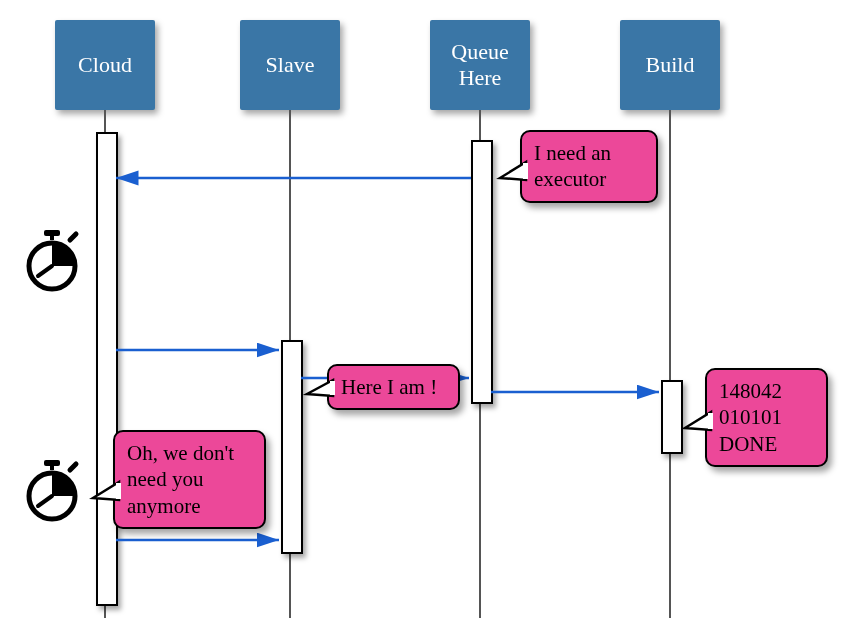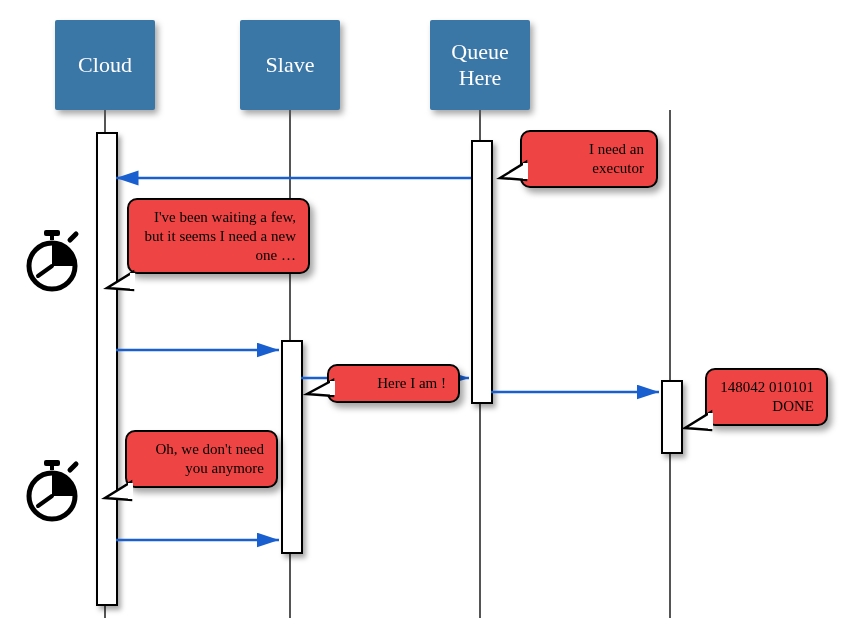--- a/index.html
+++ b/index.html
@@ -6,38 +6,41 @@
   .stage{position:relative;width:694px;height:635px;}
   
   .head{position:absolute;top:20px;width:100px;height:90px;background:#3a76a6;color:#fff;display:flex;align-items:center;justify-content:center;text-align:center;font-size:22px;line-height:1.2;box-shadow:3px 4px 6px rgba(0,0,0,.35);border-radius:2px;}
   
   .life{position:absolute;top:110px;width:2px;height:508px;background:#555;}
   
   .act{position:absolute;width:18px;background:#fff;border:2px solid #000;box-shadow:3px 4px 5px rgba(0,0,0,.35);}
   
   svg.arrows{position:absolute;left:0;top:0;width:850px;height:635px;pointer-events:none;}
   
-  .bubble{position:absolute;background:#ef4444;border:2.5px solid #000;border-radius:10px;padding:8px 12px;font-size:15px;line-height:1.25;text-align:right;box-shadow:4px 5px 6px rgba(0,0,0,.35);}
+  .bubble{position:absolute;background:#ec4899;border:2.5px solid #000;border-radius:10px;padding:8px 12px;font-size:21px;line-height:1.25;text-align:left;box-shadow:4px 5px 6px rgba(0,0,0,.35);}
   .bubble svg.tail{position:absolute;overflow:visible;}
   
   .clock{position:absolute;left:20px;width:64px;height:64px;}
 </style>
 </head>
 <body>
 
 <div class="stage">
 
   <div class="head" style="left:55px">
       <span>Cloud</span>
     </div>
   <div class="head" style="left:240px">
       <span>Slave</span>
     </div>
   <div class="head" style="left:430px">
       <span>Queue Here</span>
+    </div>
+  <div class="head" style="left:620px">
+      <span>Build</span>
     </div>
 
   <div class="life" style="left:104px"></div>
   <div class="life" style="left:289px"></div>
   <div class="life" style="left:479px"></div>
   <div class="life" style="left:669px"></div>
 
   <div class="act" style="left:96px;top:132px;height:470px"></div>
   <div class="act" style="left:281px;top:340px;height:210px"></div>
   <div class="act" style="left:471px;top:140px;height:260px"></div>
@@ -62,37 +65,30 @@
   </svg>
 
   <div class="bubble" style="left:520px;top:130px;width:110px">
     <span>I need an executor</span>
     <svg class="tail" style="left:-22px;top:28px" width="26" height="24">
         <polygon points="26,2 26,20 0,18" fill="#fff" stroke="#000" stroke-width="2.5"></polygon>
         <rect x="23" y="3" width="5" height="16" fill="#fff"></rect>
       </svg>
   </div>
 
-  <div class="bubble" style="left:127px;top:198px;width:155px">
-    <span>I've been waiting a few, but it seems I need a new one …</span>
-    <svg class="tail" style="left:-22px;top:70px" width="26" height="24">
-        <polygon points="26,2 26,20 0,18" fill="#fff" stroke="#000" stroke-width="2.5"></polygon>
-        <rect x="23" y="3" width="5" height="16" fill="#fff"></rect>
-      </svg>
-  </div>
 
   <div class="bubble" style="left:327px;top:364px;width:105px">
     <span>Here I am !</span>
     <svg class="tail" style="left:-22px;top:12px" width="26" height="22">
         <polygon points="26,2 26,18 0,16" fill="#fff" stroke="#000" stroke-width="2.5"></polygon>
         <rect x="23" y="3" width="5" height="14" fill="#fff"></rect>
       </svg>
   </div>
 
-  <div class="bubble" style="left:125px;top:430px;width:125px">
+  <div class="bubble" style="left:113px;top:430px;width:125px">
     <span>Oh, we don't need you anymore</span>
     <svg class="tail" style="left:-22px;top:48px" width="26" height="24">
         <polygon points="26,2 26,20 0,18" fill="#fff" stroke="#000" stroke-width="2.5"></polygon>
         <rect x="23" y="3" width="5" height="16" fill="#fff"></rect>
       </svg>
   </div>
 
   <div class="bubble" style="left:705px;top:368px;width:95px">
     <span>148042 010101 DONE</span>
     <svg class="tail" style="left:-22px;top:40px" width="26" height="24">

